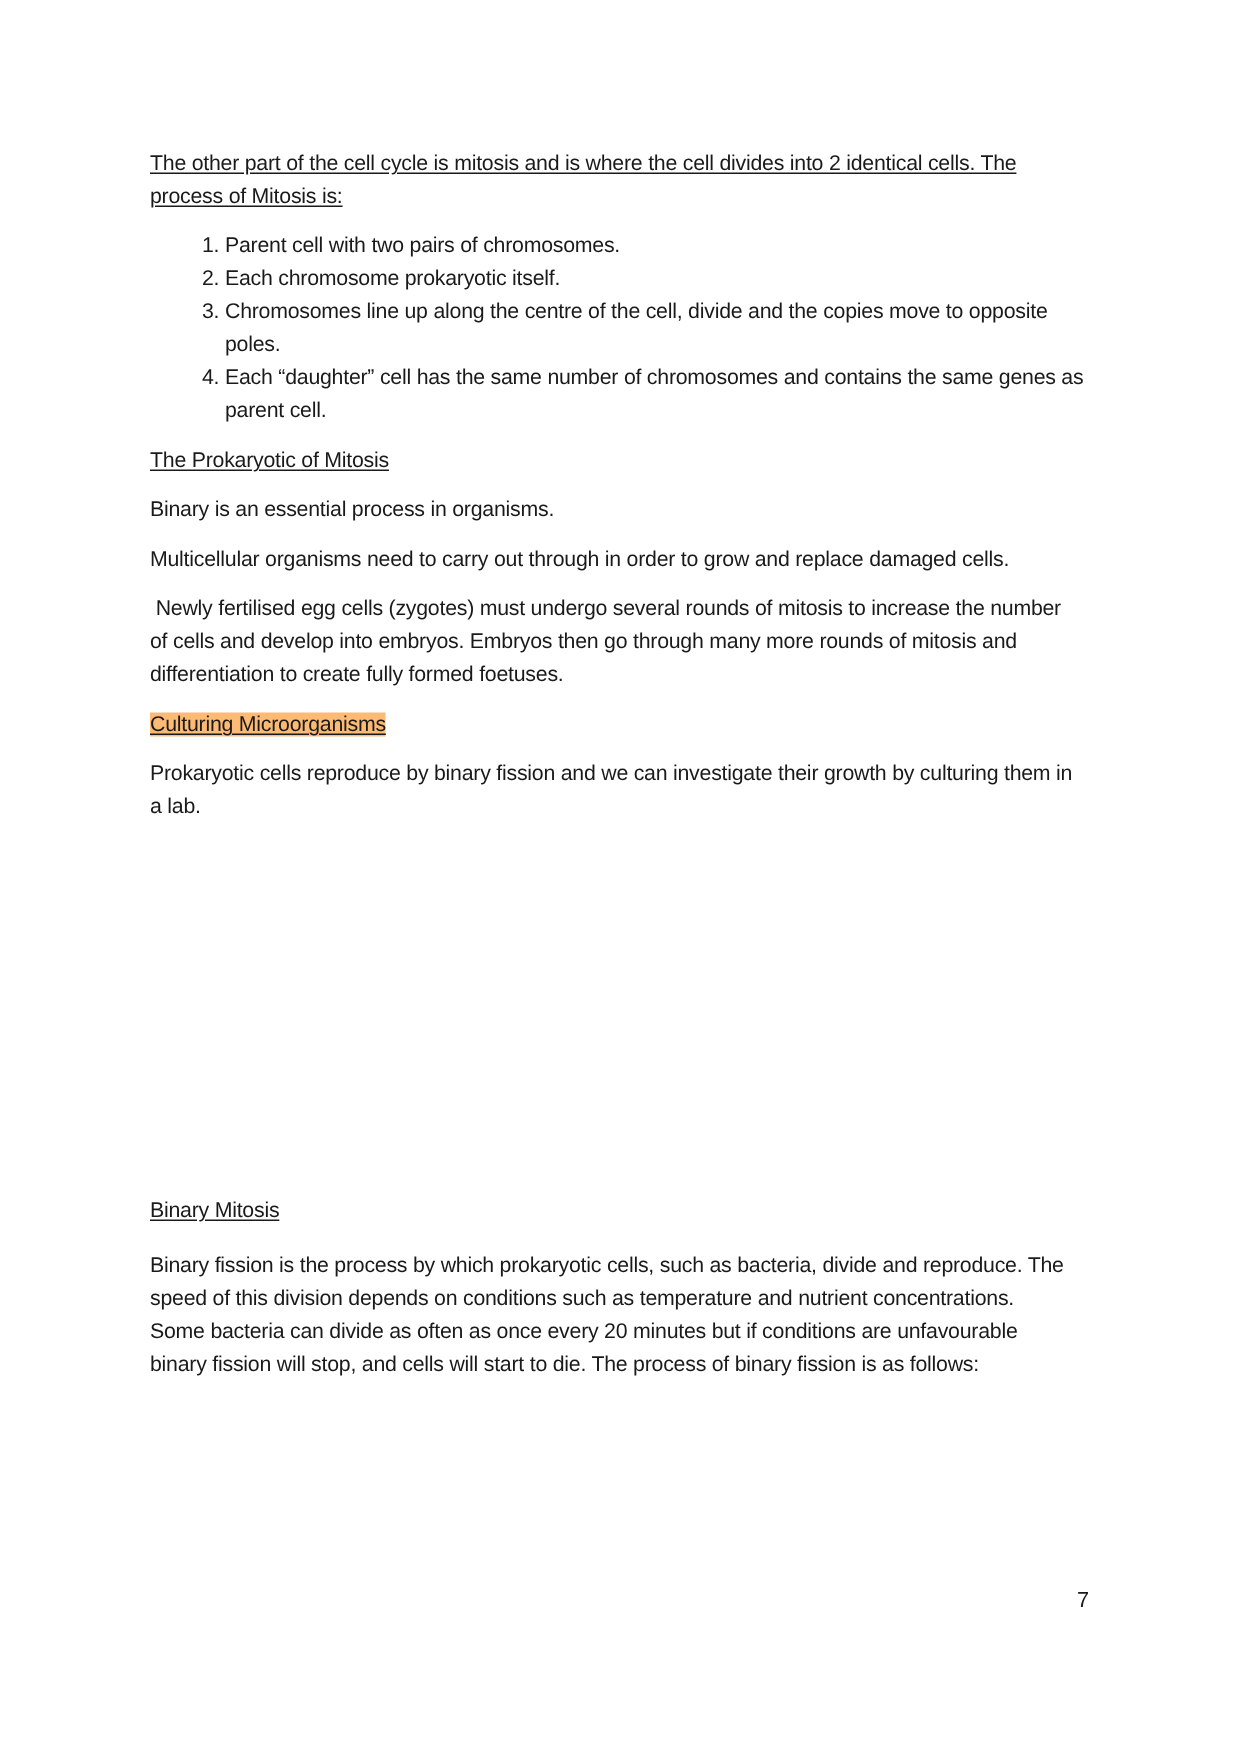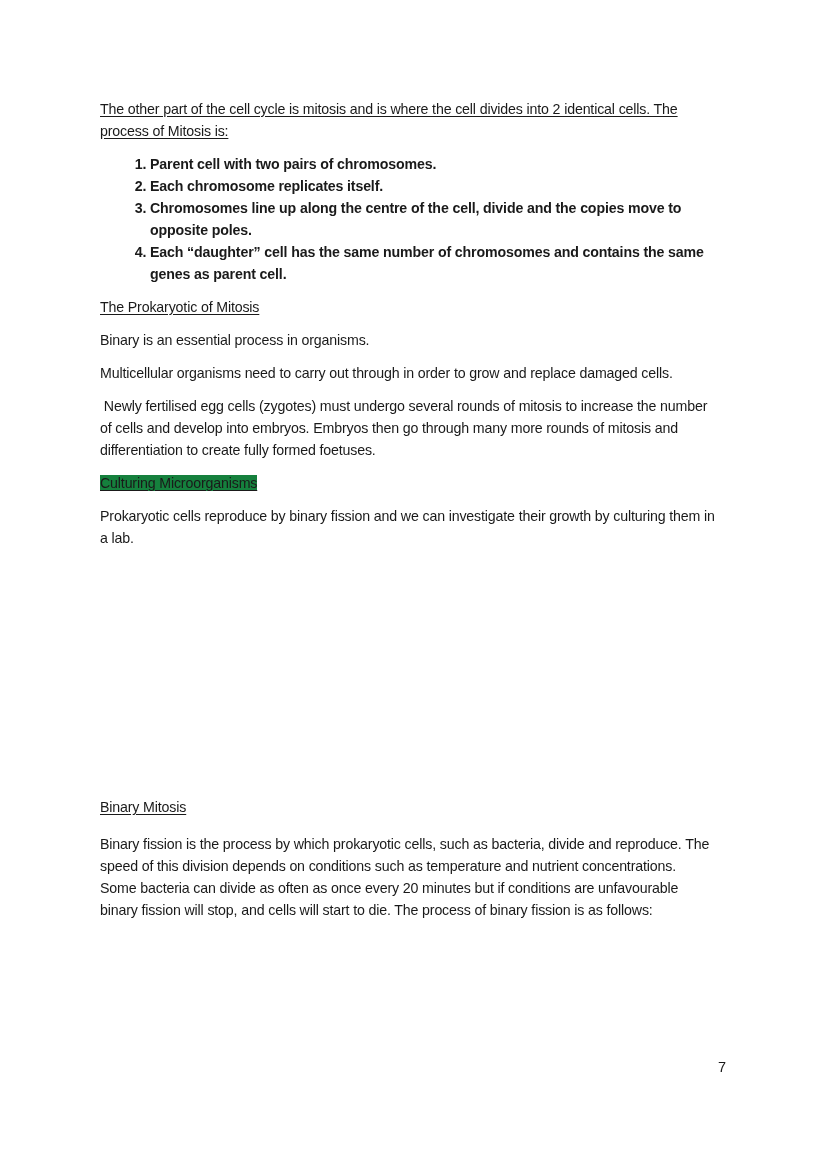--- a/index.html
+++ b/index.html
@@ -3,35 +3,35 @@
 <meta charset="utf-8">
 <style>
   html, body { margin: 0; padding: 0; background: #ffffff; }
   body { width: 828px; height: 1171px; position: relative; overflow: hidden;
          font-family: "Liberation Sans", sans-serif; color: #1a1a1a; }
   .page { position: absolute; left: 0; top: 0; width: 828px; height: 1171px; background: #fff; }
   .content { position: absolute; left: 100px; top: 98px; width: 632px;
              font-size: 14.2px; line-height: 22px; letter-spacing: -0.15px; }
   p { margin: 0 16px 11px 0; }
   .u { text-decoration: underline; text-underline-offset: 2px; }
-  .hl { background: #15803d; }
-  ol { margin: 0 0 11px 0; padding-left: 50px; font-weight: bold; }
+  .hl { background: #fdba74; }
+  ol { margin: 0 0 11px 0; padding-left: 50px; }
   ol li { padding-left: 0; }
   .gap { height: 236px; }
   .pagenum { position: absolute; left: 718px; top: 1059px; font-size: 14.5px; }
 </style>
 </head>
 <body>
 
 <div class="page">
   <div class="content">
     <p class="u">The other part of the cell cycle is mitosis and is where the cell divides into 2 identical cells. The process of Mitosis is:</p>
     <ol>
       <li>Parent cell with two pairs of chromosomes.</li>
-      <li>Each chromosome replicates itself.</li>
+      <li>Each chromosome prokaryotic itself.</li>
       <li>Chromosomes line up along the centre of the cell, divide and the copies move to opposite poles.</li>
       <li>Each “daughter” cell has the same number of chromosomes and contains the same genes as parent cell.</li>
     </ol>
     <p><span class="u">The Prokaryotic of Mitosis</span></p>
     <p>Binary is an essential process in organisms.</p>
     <p>Multicellular organisms need to carry out through in order to grow and replace damaged cells.</p>
     <p style="white-space: pre-wrap;"> Newly fertilised egg cells (zygotes) must undergo several rounds of mitosis to increase the number of cells and develop into embryos. Embryos then go through many more rounds of mitosis and differentiation to create fully formed foetuses.</p>
     <p><span class="u hl">Culturing Microorganisms</span></p>
     <p>Prokaryotic cells reproduce by binary fission and we can investigate their growth by culturing them in a lab.</p>
     <div class="gap"></div>

